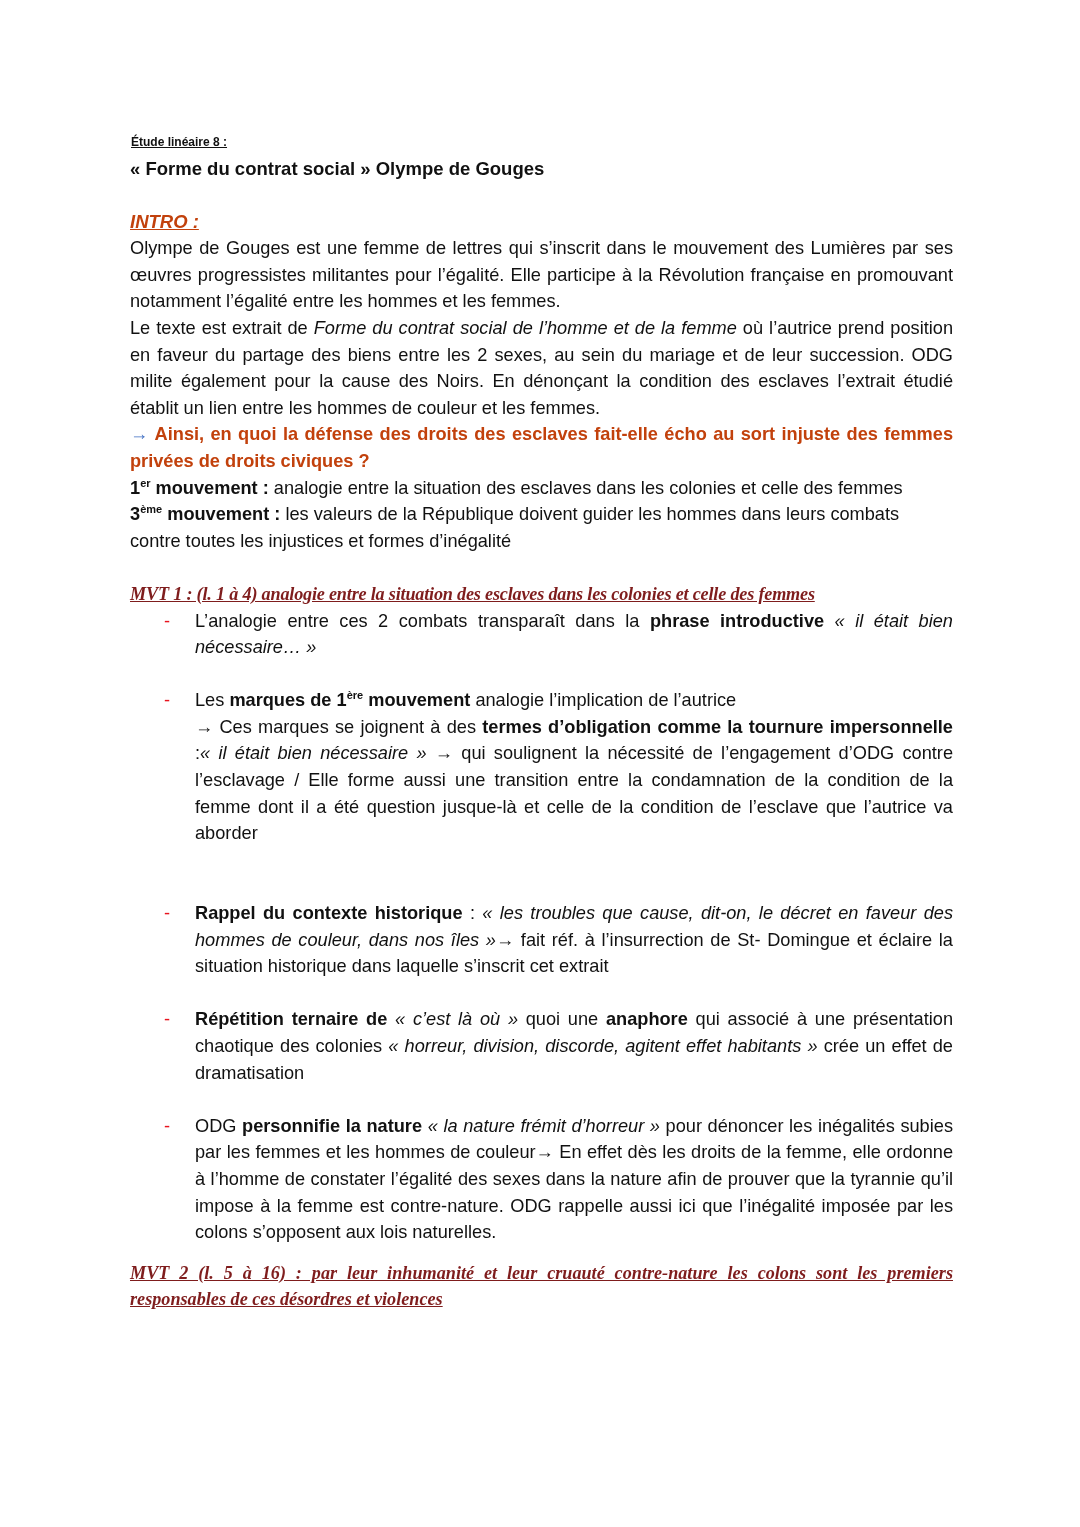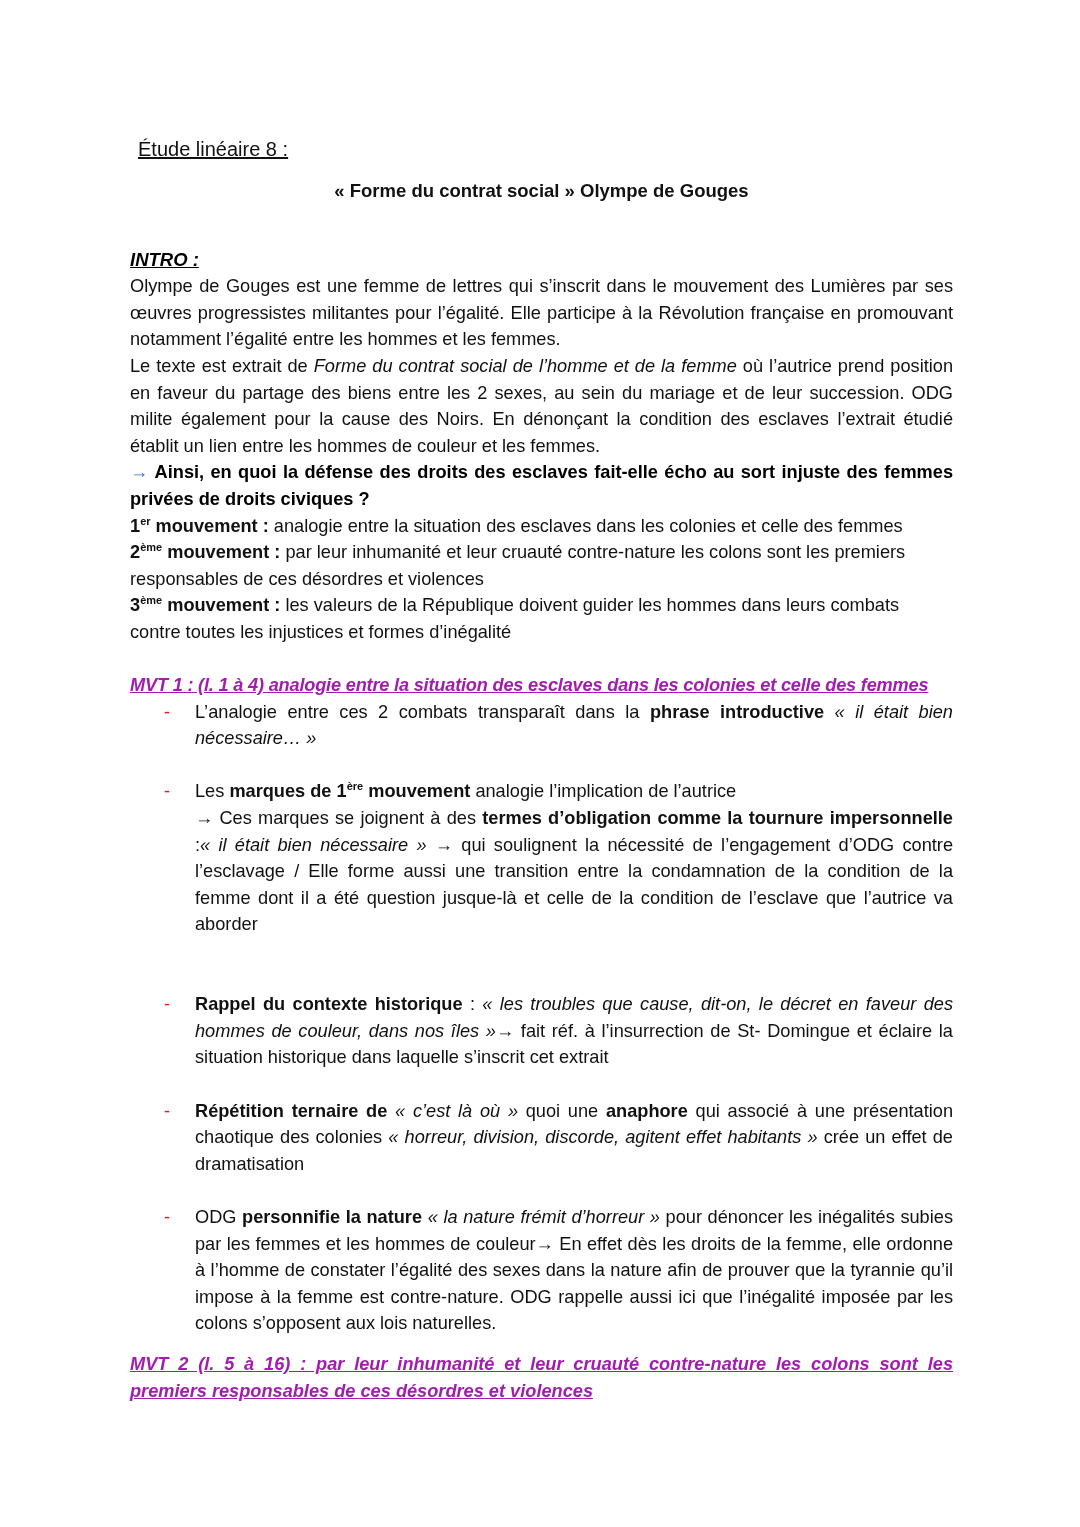--- a/index.html
+++ b/index.html
@@ -3,24 +3,24 @@
   <meta charset="utf-8">
   <style>
     html, body { margin: 0; padding: 0; background: #ffffff; }
     body {
       width: 1080px; height: 1527px; position: relative; overflow: hidden;
       font-family: "Liberation Sans", sans-serif;
       color: #111111;
     }
     .page { position: absolute; left: 130px; top: 128px; width: 823px; }
     .p { font-size: 18.2px; line-height: 26.6px; text-align: justify; margin: 0; }
-    .label-top { font-size: 20px; font-weight: normal; text-decoration: underline; margin: 8px; line-height: 26px; }
-    .doc-title { font-size: 18.5px; font-weight: bold; text-align: center; margin: 16px; line-height: 26px; padding-left: 0; }
-    .blue { color: #000000; }
-    .red { color: #a21caf; }
+    .label-top { font-size: 12px; font-weight: bold; text-decoration: underline; margin: 1px; line-height: 26px; }
+    .doc-title { font-size: 18.5px; font-weight: bold; text-align: left; margin: 0; line-height: 26px; padding-left: 0; }
+    .blue { color: #c2410c; }
+    .red { color: #7f1d1d; font-family: Liberation Serif, serif; }
     .section-head { font-weight: bold; font-style: italic; text-decoration: underline; }
     .intro-head { font-size: 18.5px; font-weight: bold; font-style: italic; text-decoration: underline; margin: 0; line-height: 26.6px; }
     .question { font-weight: bold; }
     .arrow-blue { color: #4472c4; font-weight: bold; }
     sup { font-size: 11px; line-height: 0; }
     ul.dash { list-style: none; margin: 0; padding: 0; }
     ul.dash li { position: relative; padding-left: 65px; }
     ul.dash li .dash-mark { position: absolute; left: 34px; top: 0; color: #e8141e; }
     .gap-s { height: 26.6px; }
     .gap-m { height: 26.6px; }
@@ -37,21 +37,20 @@
 
   <div class="gap-s"></div>
 
   <p class="intro-head blue">INTRO :</p>
   <p class="p">Olympe de Gouges est une femme de lettres qui s’inscrit dans le mouvement des Lumières par ses œuvres progressistes militantes pour l’égalité. Elle participe à la Révolution française en promouvant notamment l’égalité entre les hommes et les femmes.</p>
   <p class="p"><span> Le texte est extrait de </span><i>Forme du contrat social de l’homme et de la femme</i><span> où l’autrice prend position en faveur du partage des biens entre les 2 sexes, au sein du mariage et de leur succession. ODG milite également pour la cause des Noirs. En dénonçant la condition des esclaves l’extrait étudié établit un lien entre les hommes de couleur et les femmes.</span></p>
 
   <p class="p"><span class="arrow-blue">→</span> <span class="blue question">Ainsi, en quoi la défense des droits des esclaves fait-elle écho au sort injuste des femmes privées de droits civiques ?</span></p>
 
   <p class="p" style="text-align:left"><b><span>1</span><sup>er</sup><span> mouvement :</span></b><span> analogie entre la situation des esclaves dans les colonies et celle des femmes</span></p>
-  <p class="p" style="text-align:left"><b><span>2</span><sup>ème</sup><span> mouvement :</span></b><span> par leur inhumanité et leur cruauté contre-nature les colons sont les premiers responsables de ces désordres et violences</span></p>
   <p class="p" style="text-align:left"><b><span>3</span><sup>ème</sup><span> mouvement :</span></b><span> les valeurs de la République doivent guider les hommes dans leurs combats contre toutes les injustices et formes d’inégalité</span></p>
 
   <div class="gap-s"></div>
 
   <p class="p red section-head" style="text-align:left; letter-spacing:-0.2px">MVT 1 : (l. 1 à 4) analogie entre la situation des esclaves dans les colonies et celle des femmes</p>
 
   <ul class="dash p">
     <li>
       <span class="dash-mark">-</span>
       <span>L’analogie entre ces 2 combats transparaît dans la </span><b>phrase introductive</b><span> </span><i>« il était bien nécessaire… »</i>

